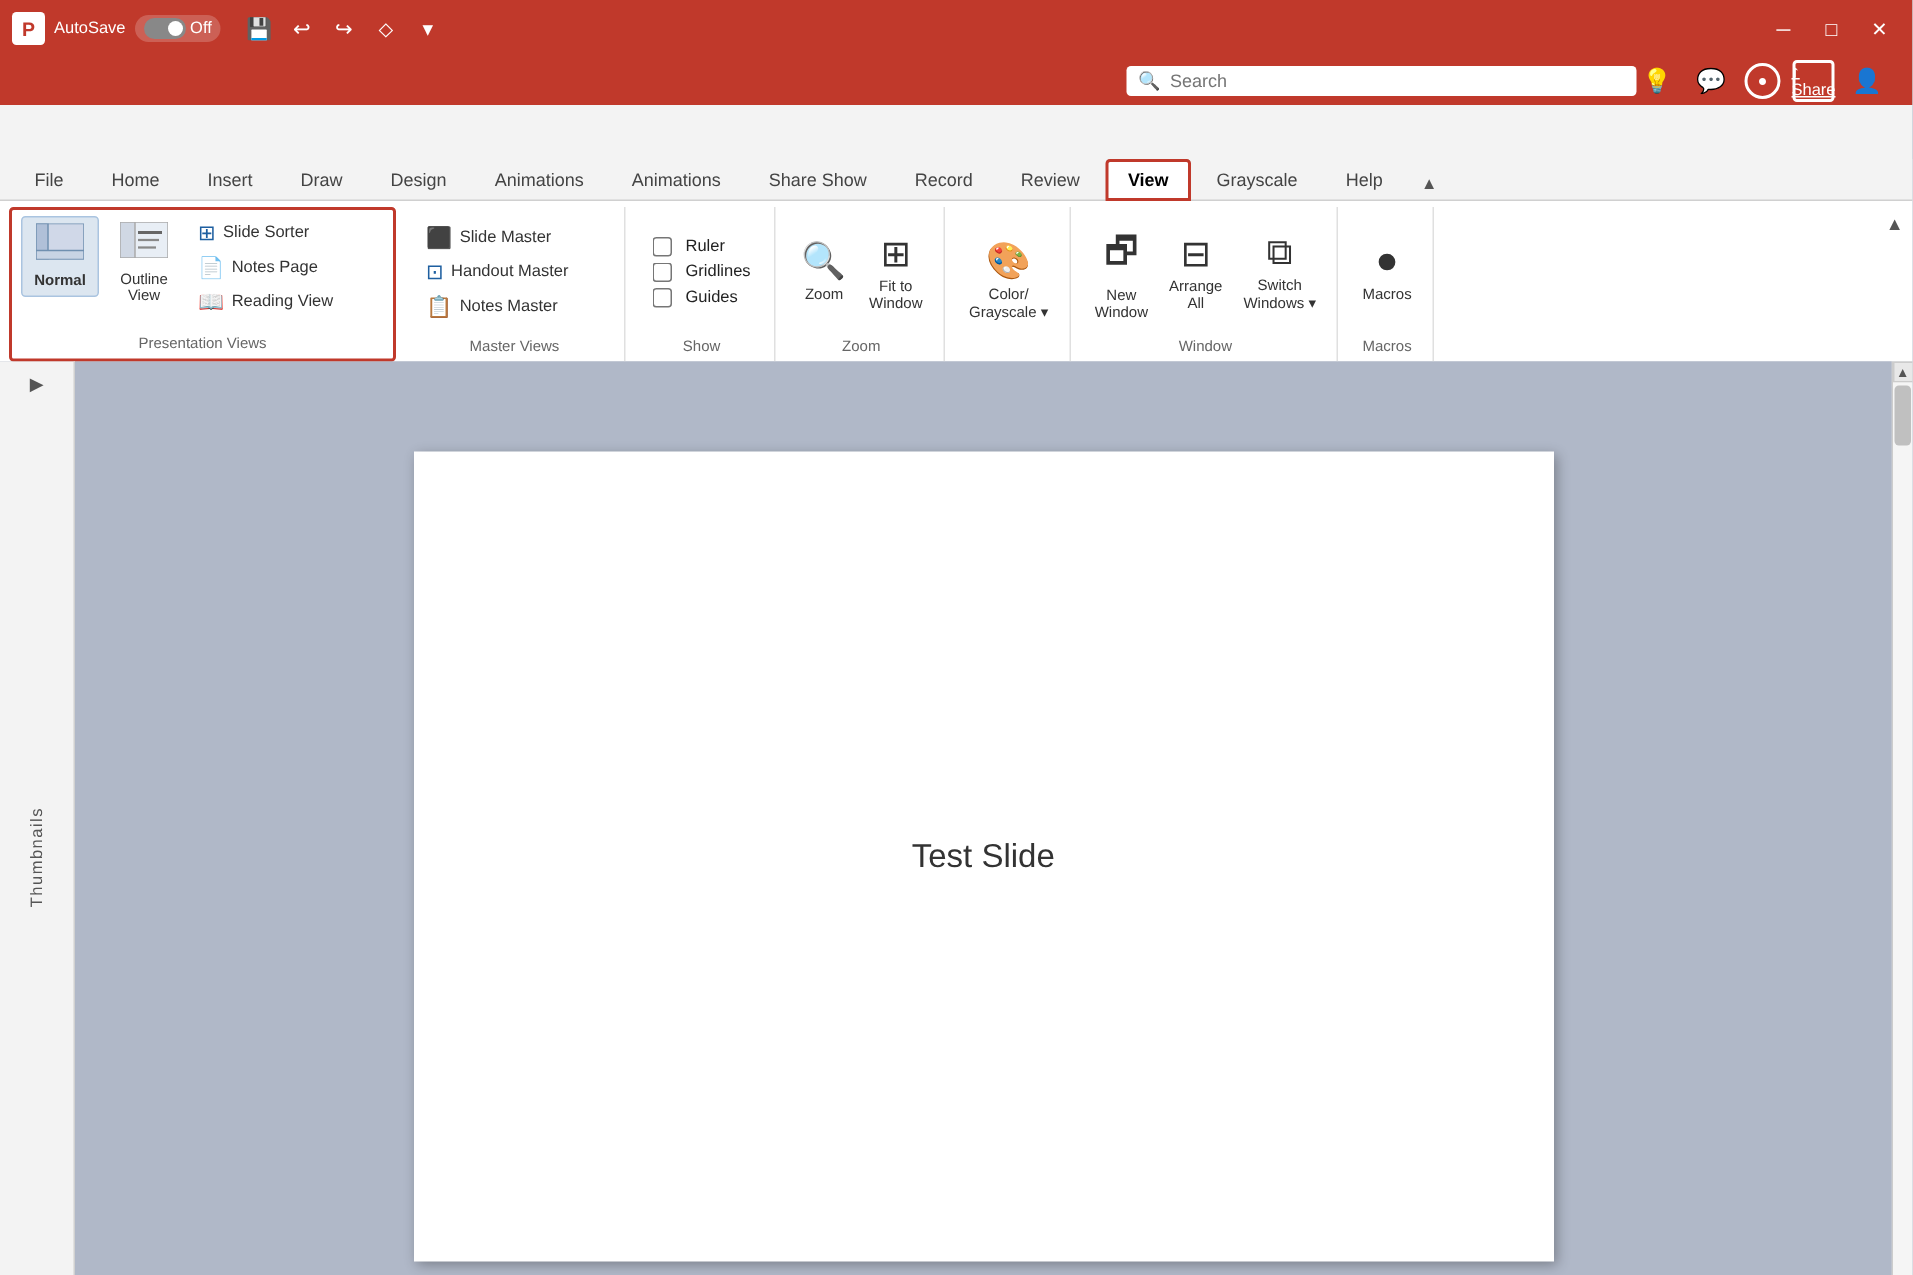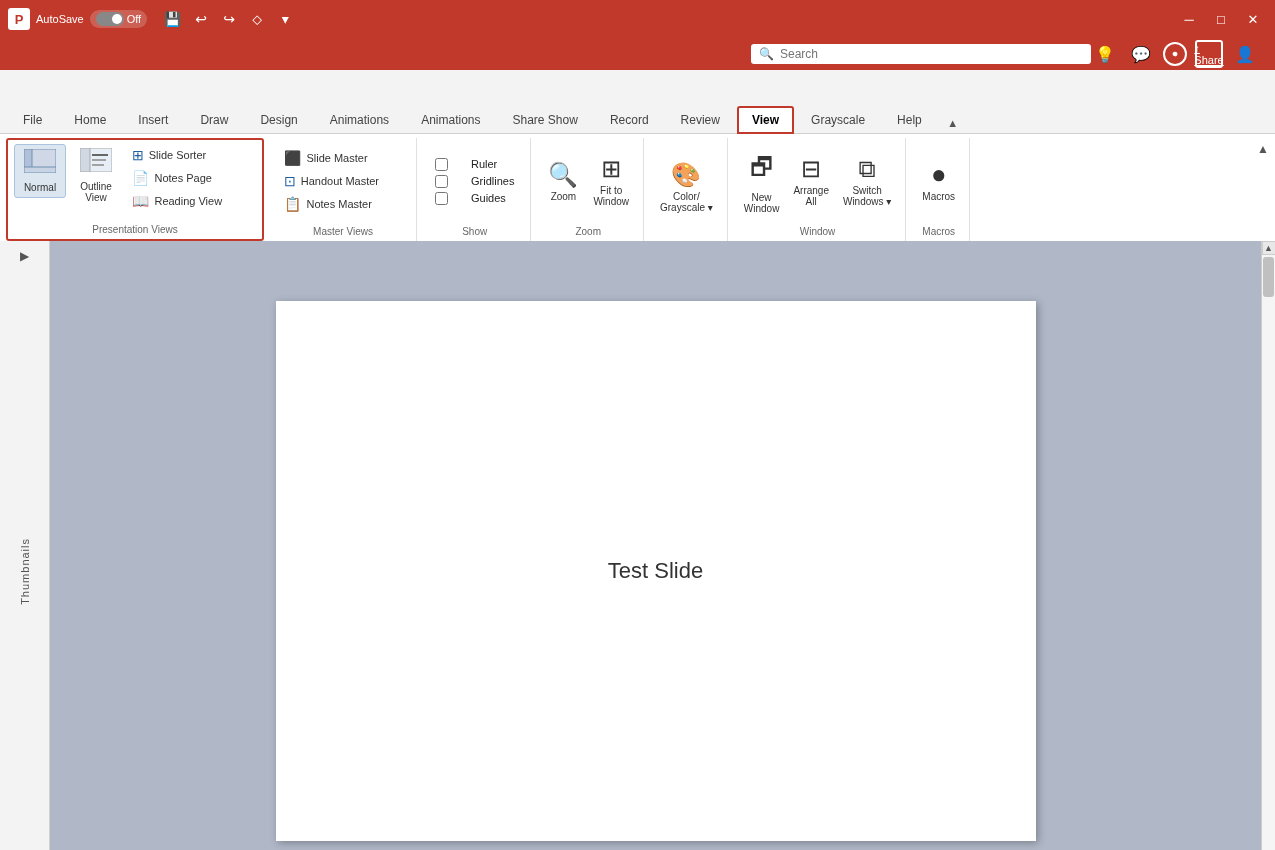--- a/index.html
+++ b/index.html
@@ -137,21 +137,21 @@
     
     .show-group {
       display: flex;
       flex-direction: column;
       gap: 4px;
       padding: 4px 8px;
     }
     .show-item {
       display: flex;
       align-items: center;
-      gap: 23px;
+      gap: 9px;
       font-size: 11px;
       cursor: pointer;
     }
     .show-item input[type=checkbox] { width: 13px; height: 13px; cursor: pointer; }
 
     
     .main-area {
       display: flex;
       height: calc(850px - 38px - 32px - 90px - 30px);
       background: #b0b8c8;
@@ -293,21 +293,21 @@
   <div class="ribbon-tab">Grayscale</div>
   <div class="ribbon-tab">Help</div>
   <div class="collapse-btn">▲</div>
 </div>
 
 <div class="ribbon-content" style="min-height:88px;">
 
   <div style="border:2px solid #c0392b; border-radius:3px; padding:4px 6px; display:flex; flex-direction:column; margin-right:4px;">
     <div style="display:flex; gap:4px; flex:1; align-items:flex-start;">
 
-      <div class="rb-btn selected" style="min-width:52px;">
+      <div class="rb-btn selected" style="min-width:52px;font-weight:bold;">
         <div style="font-size:26px;">
           <svg width="32" height="24" viewBox="0 0 32 24">
             <rect x="0" y="0" width="32" height="24" fill="#d0d8e8" stroke="#7090b0" stroke-width="1"></rect>
             <rect x="0" y="0" width="8" height="24" fill="#b0c0d8" stroke="#7090b0" stroke-width="1"></rect>
             <rect x="0" y="18" width="32" height="6" fill="#c8d4e4" stroke="#7090b0" stroke-width="1"></rect>
           </svg>
         </div>
         <span class="rb-label">Normal</span>
       </div>
 

